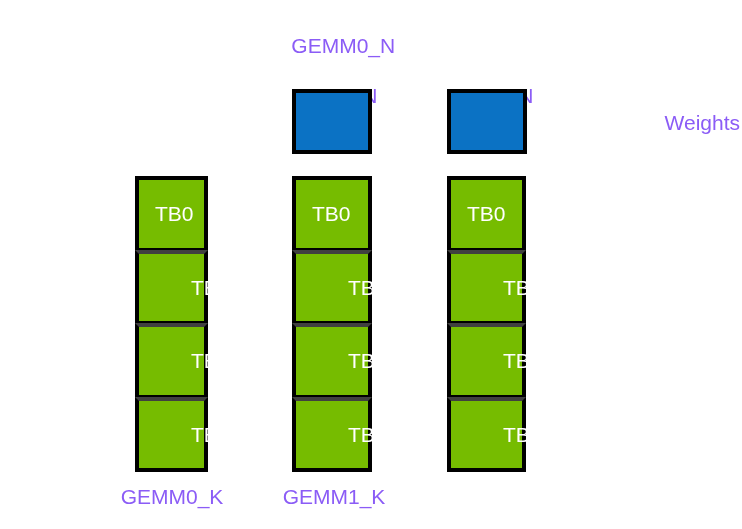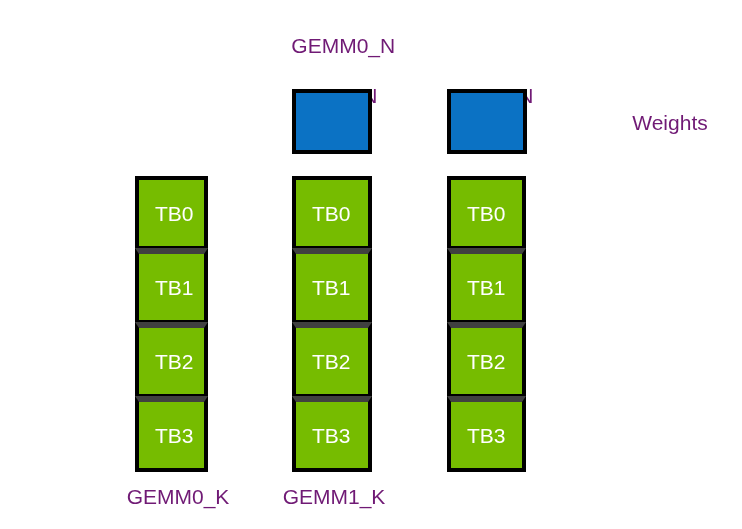--- a/index.html
+++ b/index.html
@@ -21,29 +21,29 @@
     height: 529px;
     background: #ffffff;
   }
 
   
   .label {
     position: absolute;
     font-family: "Liberation Sans", sans-serif;
     font-size: 21px;
     line-height: 25px;
-    color: #701a75;
+    color: #8b5cf6;
     white-space: pre;
     letter-spacing: 0px;
   }
   .label.center {
     text-align: center;
   }
   .label.left {
-    text-align: center;
+    text-align: right;
   }
 
   
   .weight-block {
     position: absolute;
     background: #0b72c4;
     border: 4px solid #000000;
     box-sizing: border-box;
   }
 
@@ -57,22 +57,23 @@
   .act-cell {
     position: relative;
     background: #76bc00;
     border: 4px solid #000000;
     box-sizing: border-box;
     flex: 1 1 0;
     display: flex;
     align-items: center;
   }
   .act-cell + .act-cell {
-    border-top: 6px solid #404040;
+    border-top: 4px solid #404040;
     margin-top: -2px;
+    padding-left: 36px;
   }
   .act-cell-label {
     color: #ffffff;
     font-family: "Liberation Sans", sans-serif;
     font-size: 21px;
     line-height: 21px;
     padding-left: 16px;
     white-space: pre;
   }
 </style>
@@ -137,17 +138,17 @@
       <span class="act-cell-label">TB1</span>
     </div>
     <div class="act-cell">
       <span class="act-cell-label">TB2</span>
     </div>
     <div class="act-cell">
       <span class="act-cell-label">TB3</span>
     </div>
   </div>
 
-  <div class="label center" style="left:116px; top:484px; width:124px;text-align:center;">GEMM0_K</div>
+  <div class="label center" style="left:110px; top:484px; width:124px;text-align:center;">GEMM0_K</div>
 
   <div class="label center" style="left:272px; top:484px; width:124px;">GEMM1_K</div>
 
 </div>
 
 </body></html>

